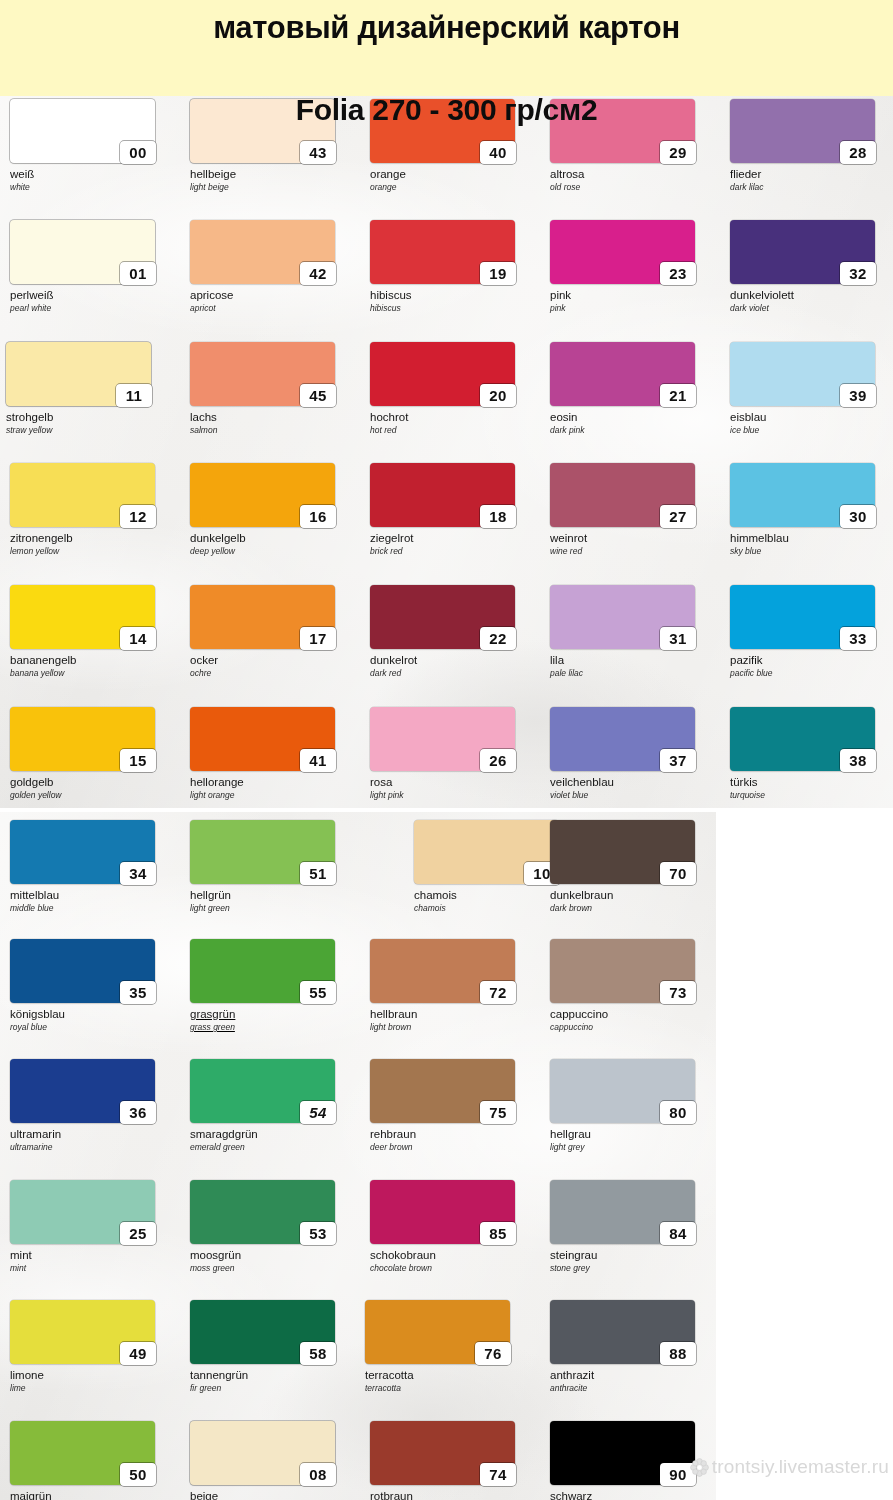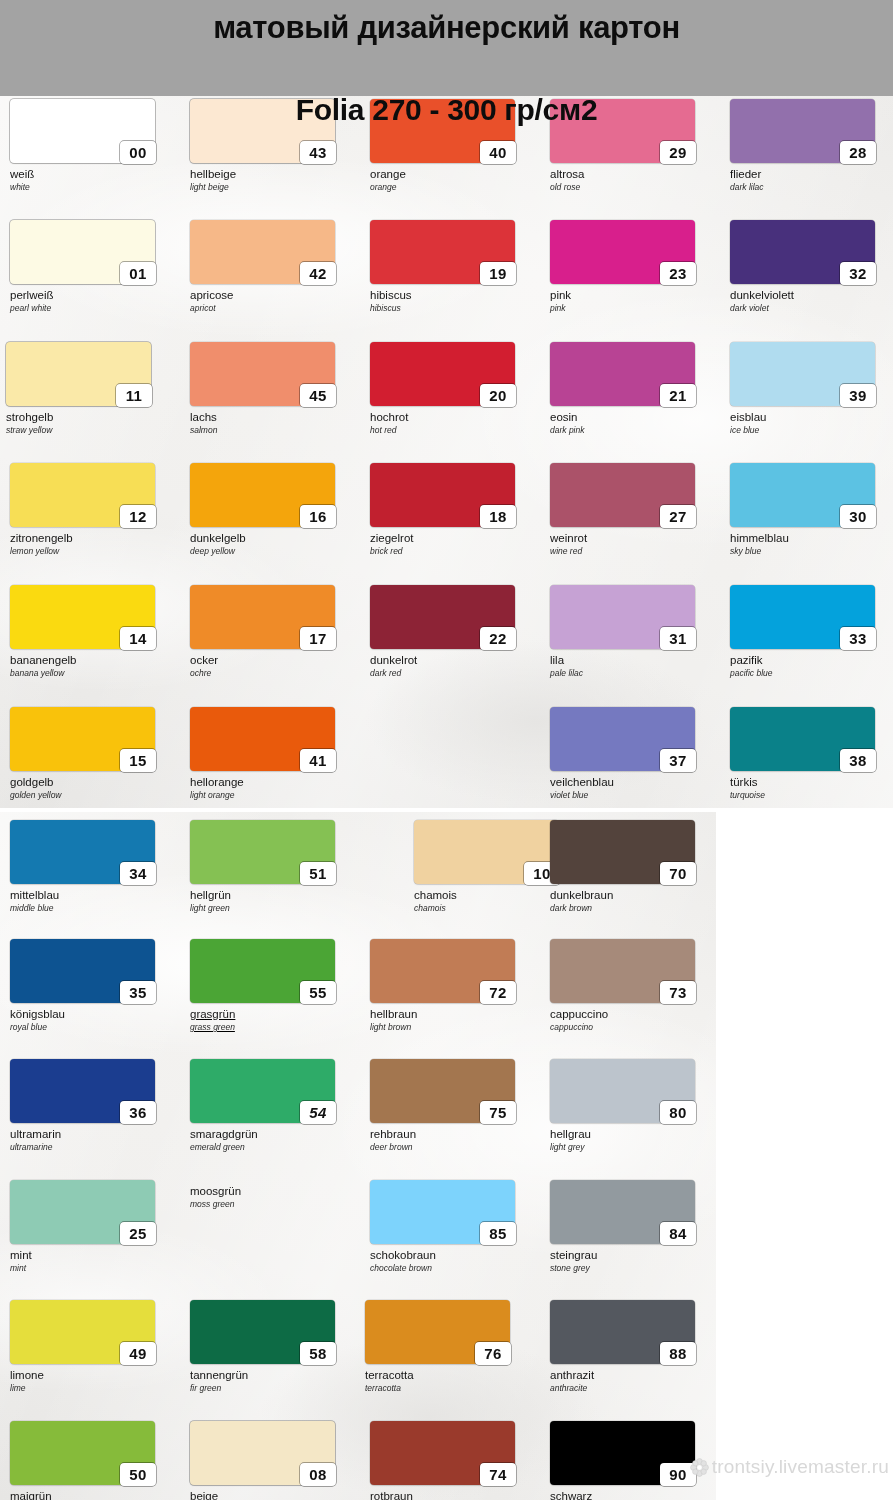--- a/index.html
+++ b/index.html
@@ -24,21 +24,21 @@
   }
 
   
   #title-block {
     position: absolute;
     left: 0;
     top: 0;
     width: 893px;
     height: 96px;
     text-align: center;
-    background: #a3a3a3;
+    background: #fef9c3;
     z-index: 5;
   }
   .title-line {
     font-family: "Liberation Sans", sans-serif;
     font-weight: bold;
     color: #0d0d0d;
     letter-spacing: -0.3px;
     white-space: nowrap;
   }
   #title-line-1 {
@@ -348,20 +348,27 @@
         <div class="name-de">goldgelb</div>
         <div class="name-en">golden yellow</div>
       </div>
       <div class="cell" style="left: 190px; top: 707px;">
         <div class="swatch" style="background: rgb(233, 90, 12);">
           <div class="badge">41</div>
         </div>
         <div class="name-de">hellorange</div>
         <div class="name-en">light orange</div>
       </div>
+      <div class="cell" style="left: 370px; top: 707px;">
+        <div class="swatch" style="background: rgb(244, 168, 196);">
+          <div class="badge">26</div>
+        </div>
+        <div class="name-de">rosa</div>
+        <div class="name-en">light pink</div>
+      </div>
       <div class="cell" style="left: 550px; top: 707px;">
         <div class="swatch" style="background: rgb(117, 121, 192);">
           <div class="badge">37</div>
         </div>
         <div class="name-de">veilchenblau</div>
         <div class="name-en">violet blue</div>
       </div>
       <div class="cell" style="left: 730px; top: 707px;">
         <div class="swatch" style="background: rgb(10, 129, 137);">
           <div class="badge">38</div>
@@ -454,25 +461,28 @@
         <div class="name-en">light grey</div>
       </div>
       <div class="cell" style="left: 10px; top: 1180px;">
         <div class="swatch" style="background: rgb(142, 203, 180);">
           <div class="badge">25</div>
         </div>
         <div class="name-de">mint</div>
         <div class="name-en">mint</div>
       </div>
       <div class="cell" style="left: 190px; top: 1180px;">
+        <div class="swatch" style="background: rgb(47, 139, 86);">
+          <div class="badge">53</div>
+        </div>
         <div class="name-de">moosgrün</div>
         <div class="name-en">moss green</div>
       </div>
       <div class="cell" style="left: 370px; top: 1180px;">
-        <div class="swatch" style="background: #7dd3fc; text-decoration: underline;">
+        <div class="swatch" style="background: #be185d; text-decoration: underline;">
           <div class="badge">85</div>
         </div>
         <div class="name-de">schokobraun</div>
         <div class="name-en">chocolate brown</div>
       </div>
       <div class="cell" style="left: 550px; top: 1180px;">
         <div class="swatch" style="background: rgb(146, 154, 159);">
           <div class="badge">84</div>
         </div>
         <div class="name-de">steingrau</div>

